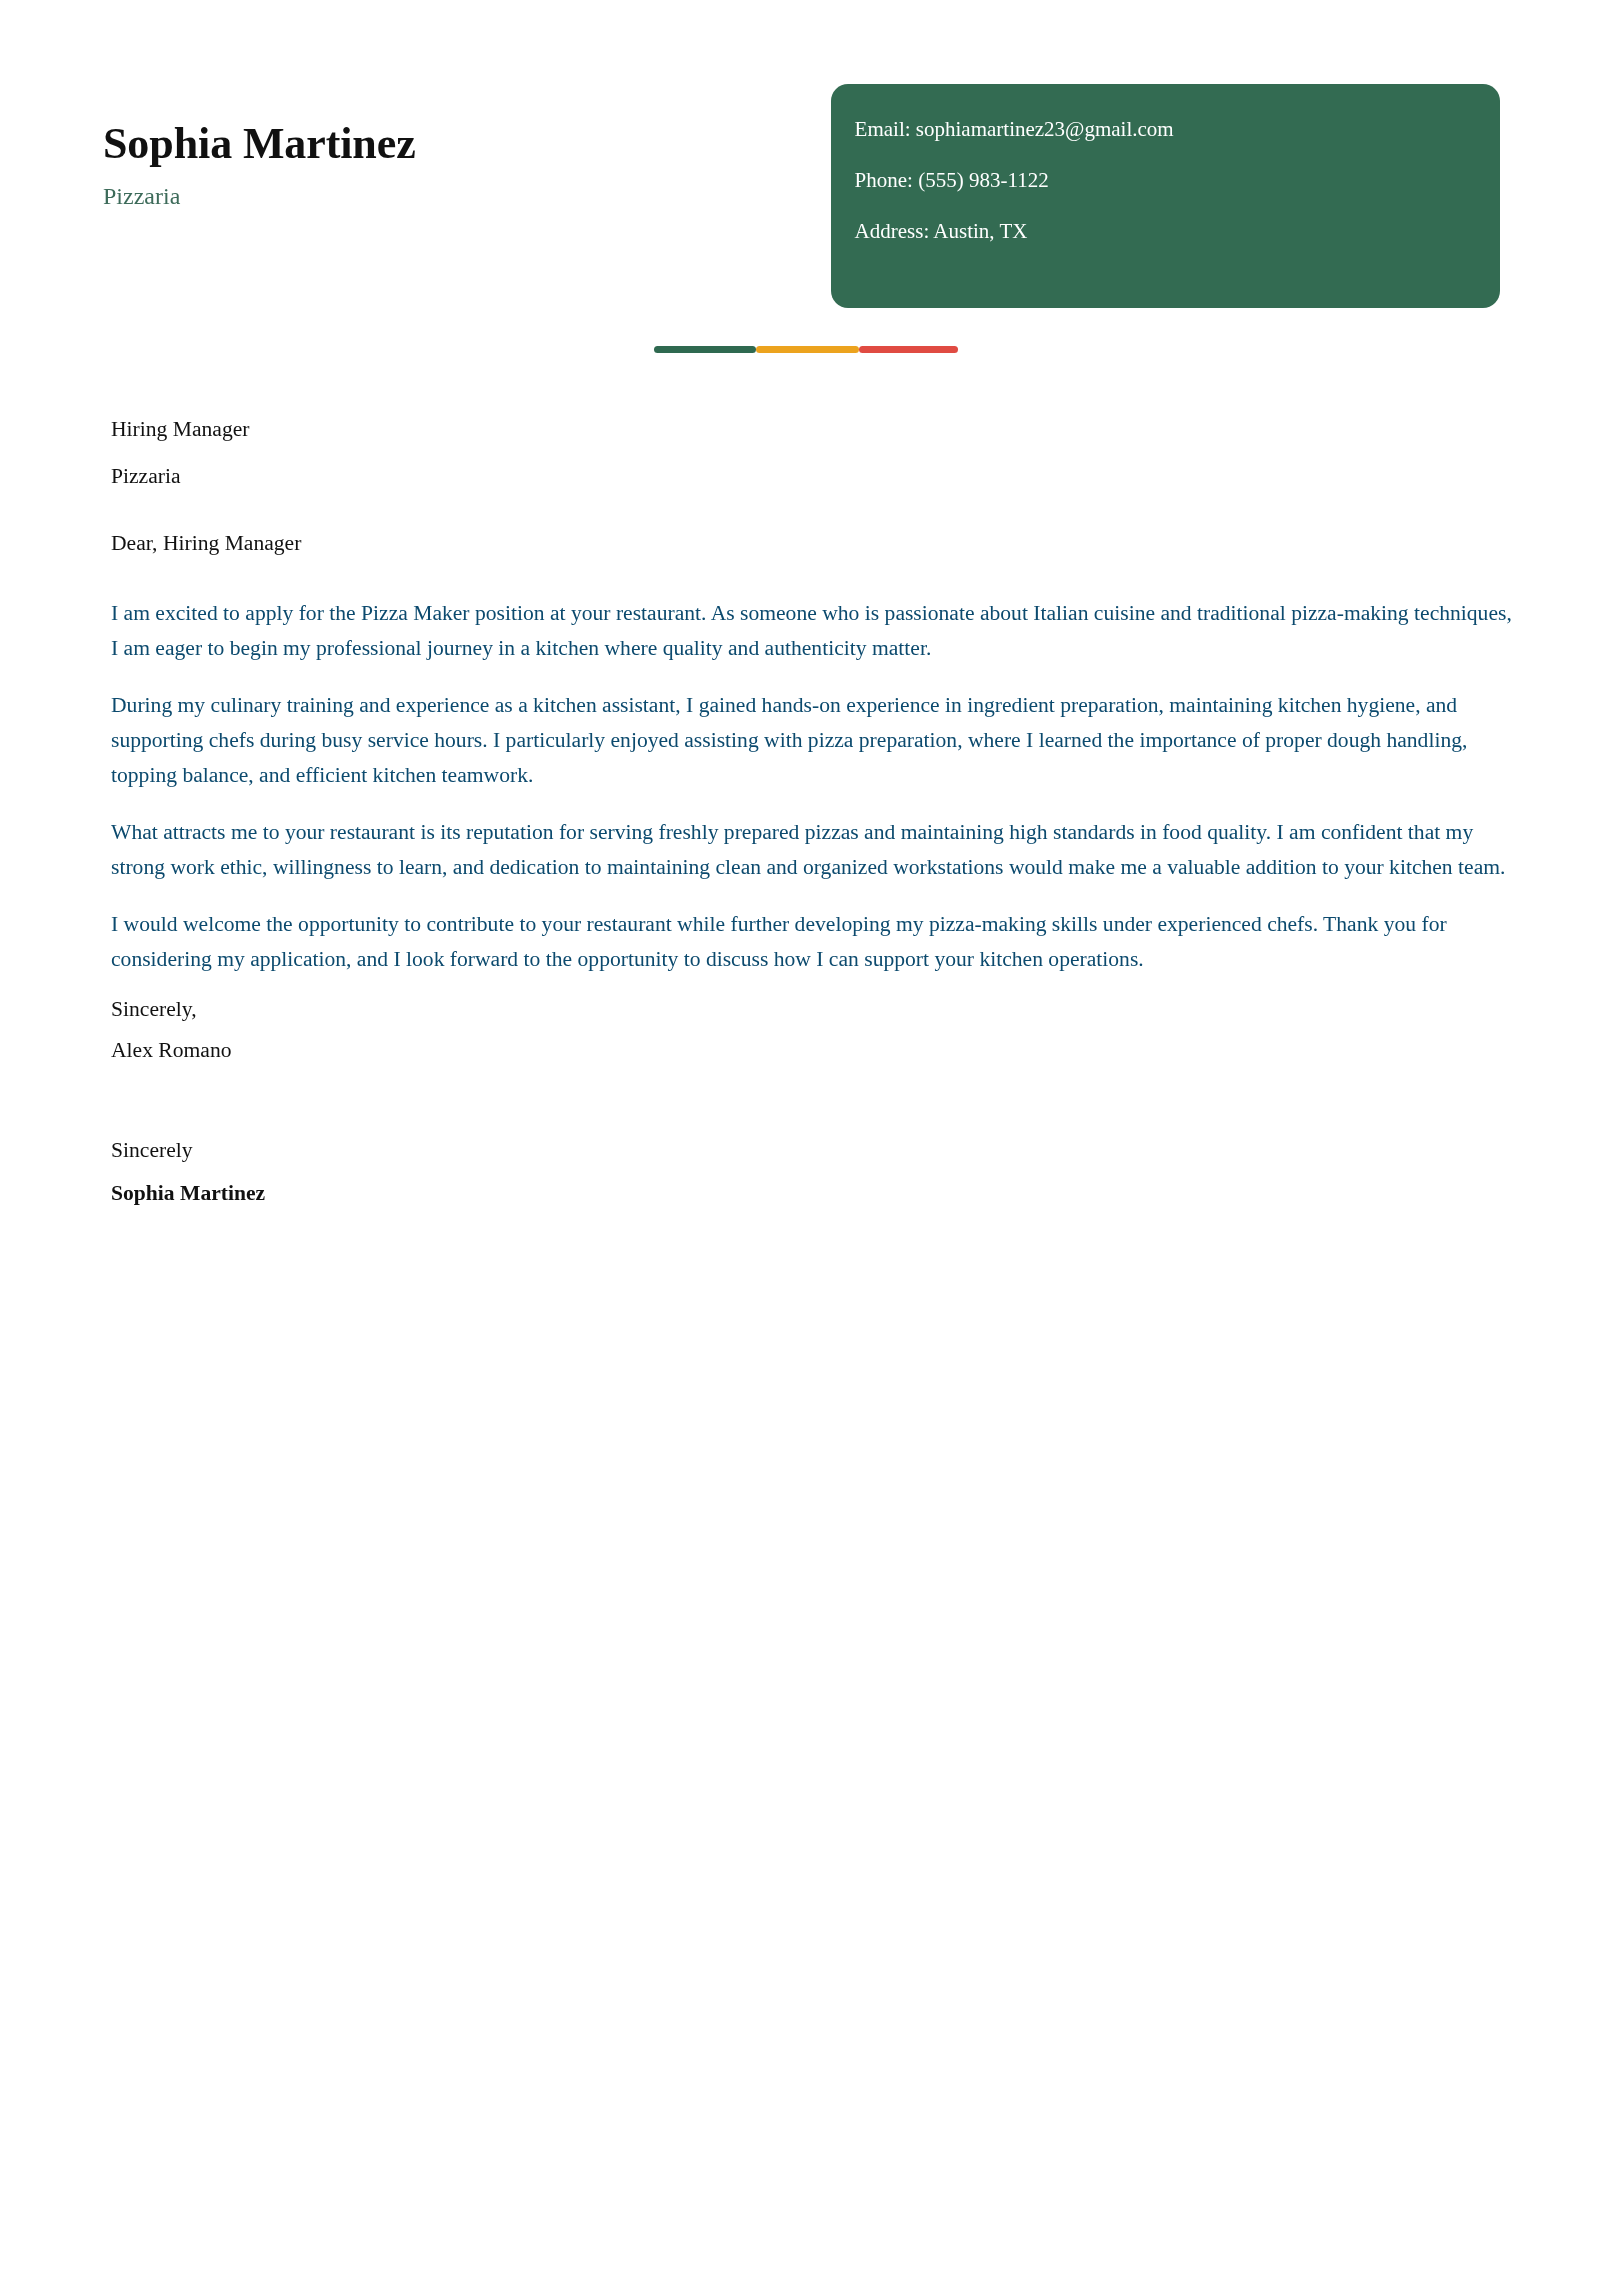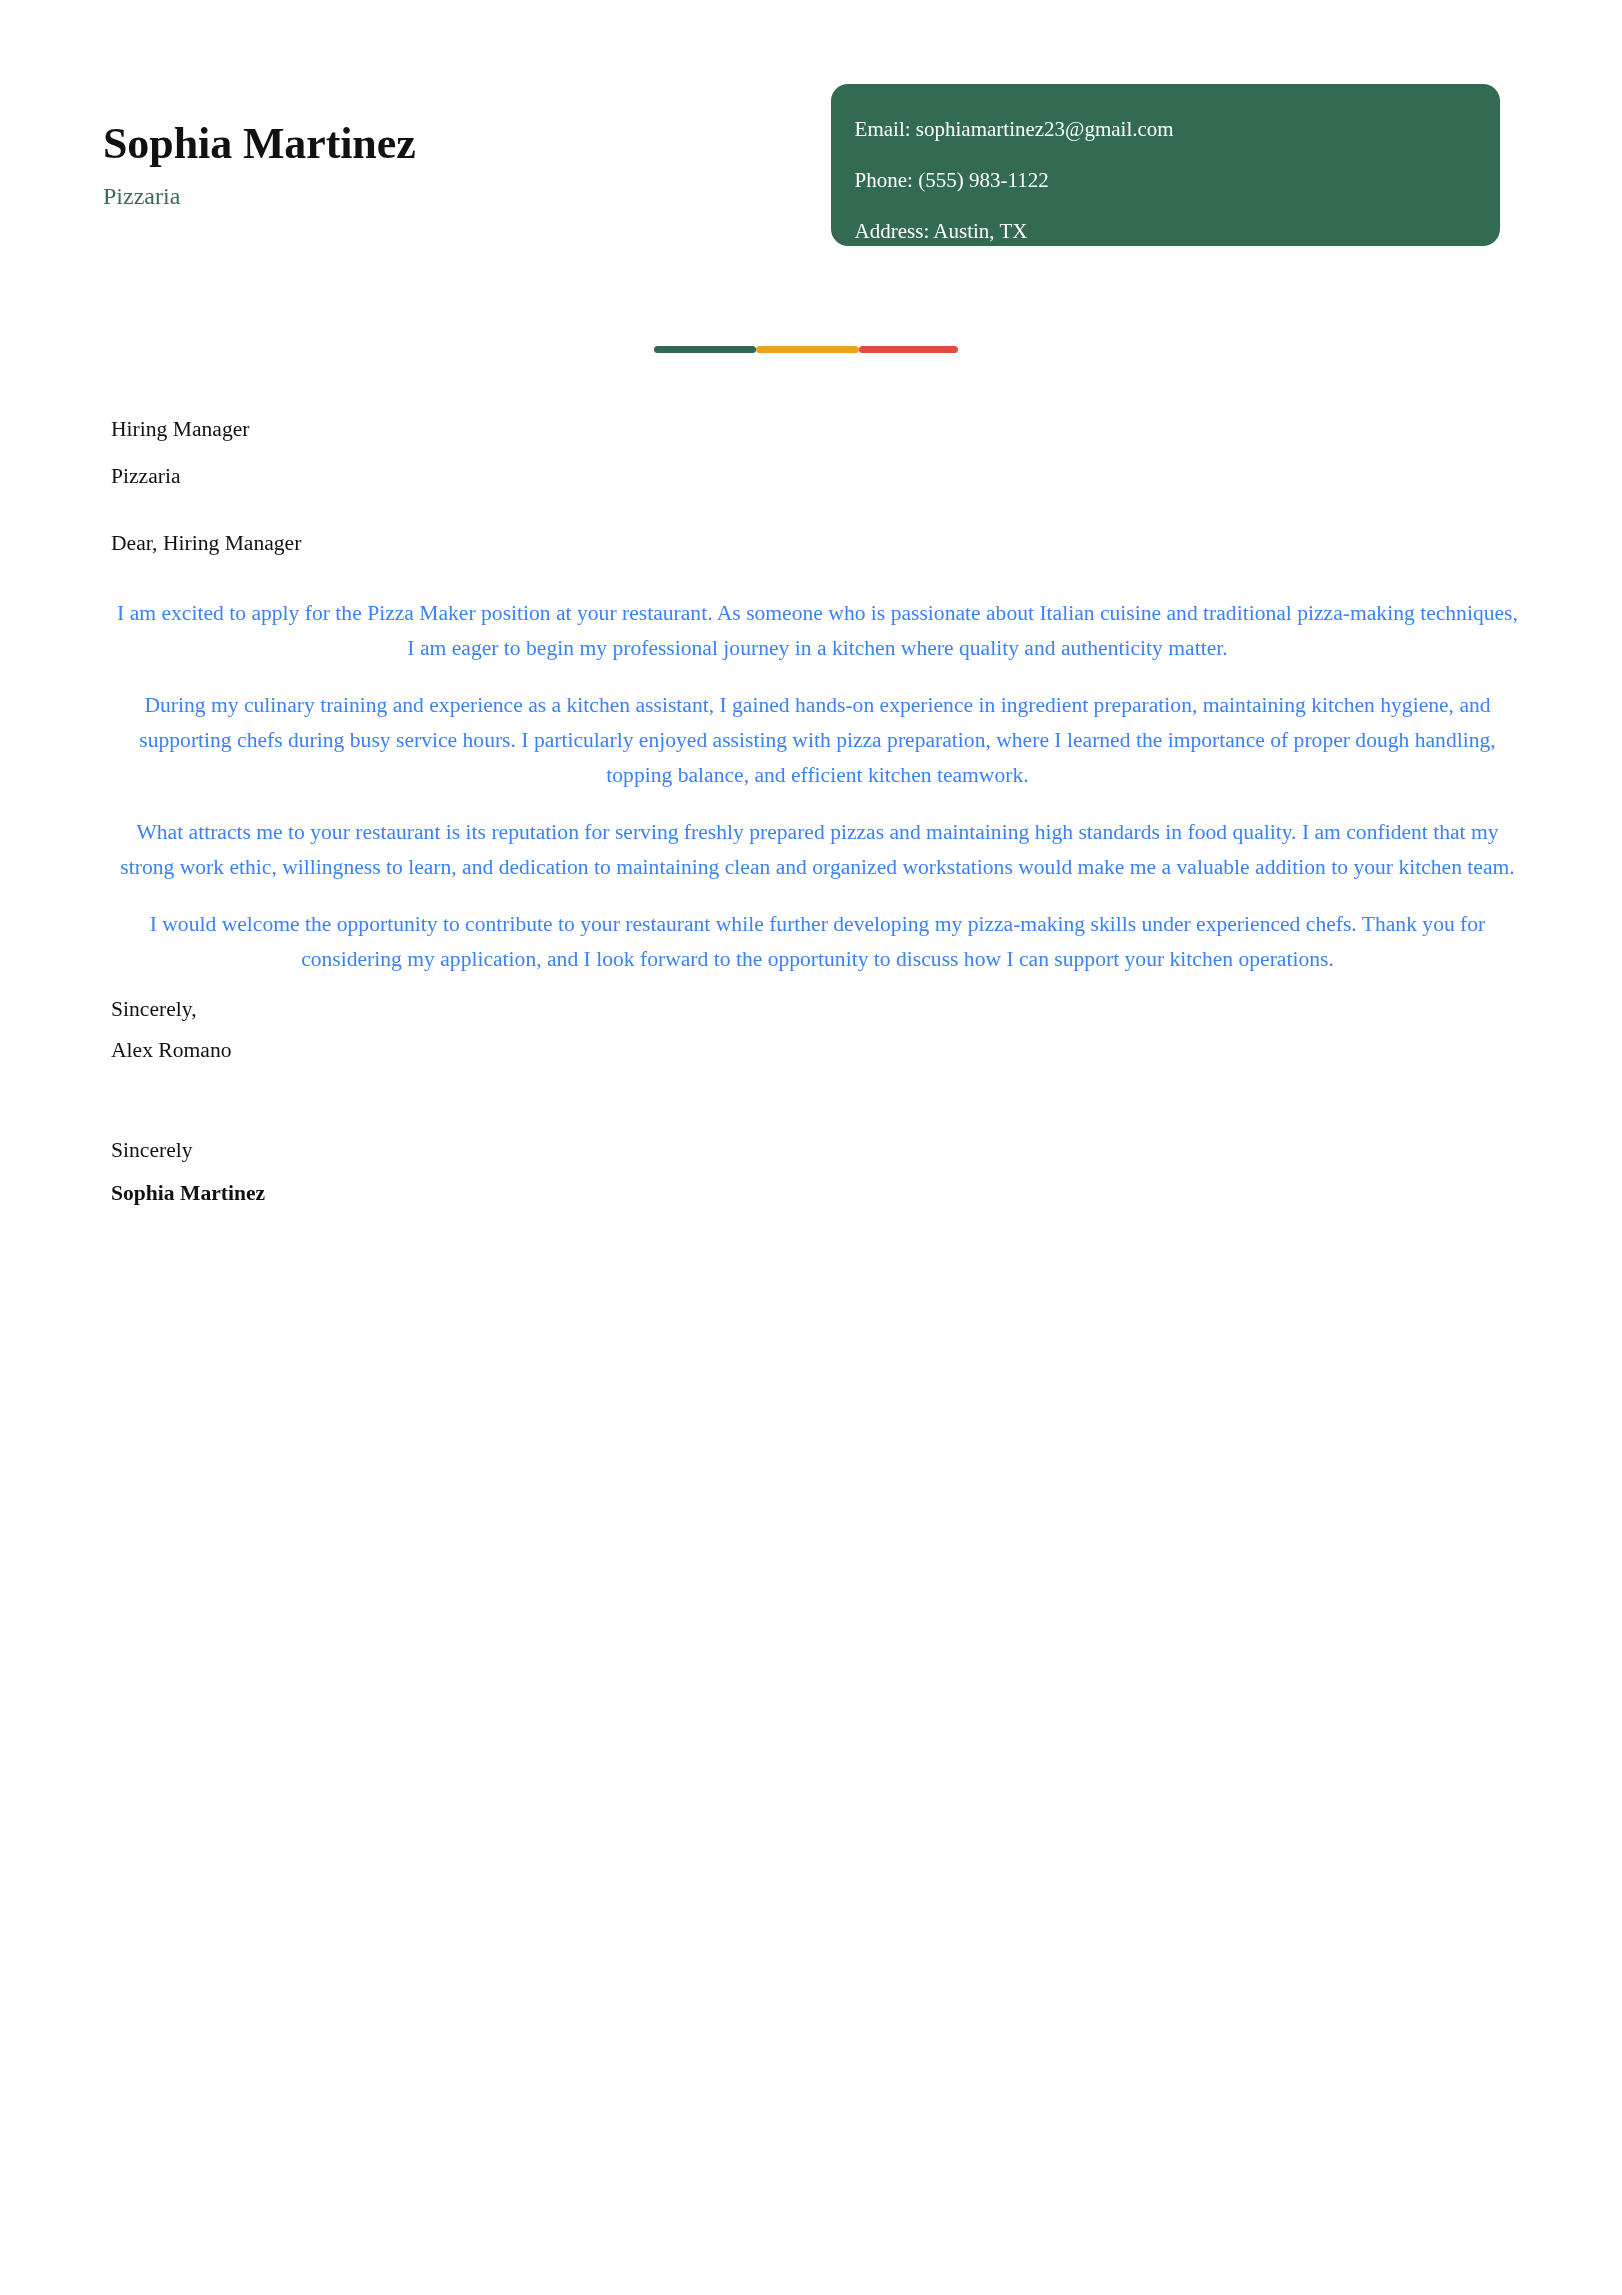--- a/index.html
+++ b/index.html
@@ -59,21 +59,21 @@
     margin: 14.4px 0 0 0;
     white-space: nowrap;
   }
 
   
   .contact-card {
     position: absolute;
     left: 831px;
     top: 84px;
     width: 669px;
-    height: 162px;
+    height: 224px;
     background: #336b52;
     border-radius: 17px;
     box-sizing: border-box;
     padding: 35px 0 0 23.6px;
   }
 
   .contact-line {
     font-family: "Liberation Serif", "DejaVu Serif", serif;
     font-size: 21px;
     line-height: 1.0;
@@ -125,23 +125,23 @@
   .salutation {
     font-size: 21.6px;
     line-height: 1.0;
     color: #111111;
     margin: 0 0 41px 0;
   }
 
   .body-paragraph {
     font-size: 21.6px;
     line-height: 1.62;
-    color: #3b82f6;
+    color: #0c4a6e;
     margin: 0 0 22px 0;
-    text-align: center;
+    text-align: left;
   }
 
   .closing-block {
     margin: 3px 0 0 0;
   }
   .closing-line {
     font-size: 21.6px;
     line-height: 1.0;
     color: #111111;
     margin: 0 0 19.6px 0;

